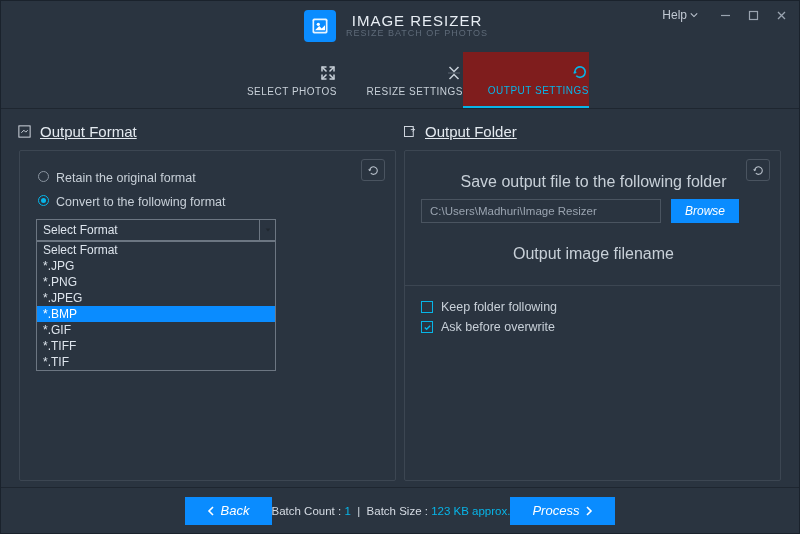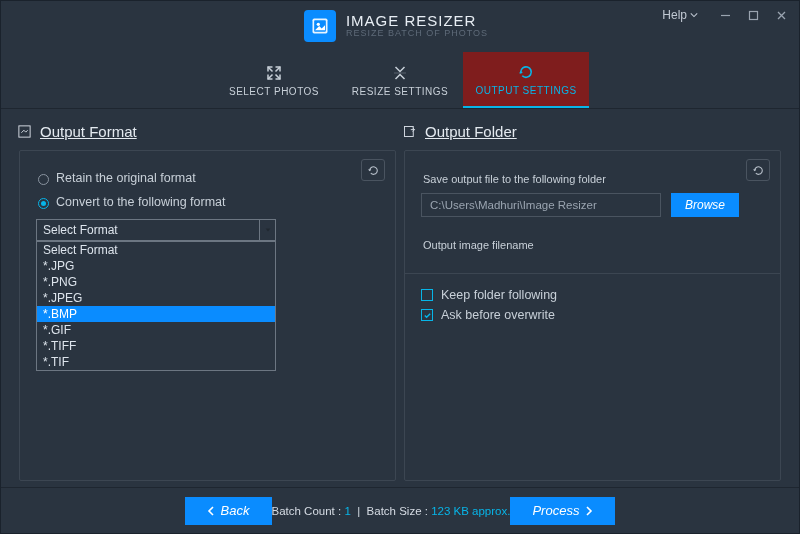--- a/index.html
+++ b/index.html
@@ -2,45 +2,45 @@
 <html><head>
 <meta charset="utf-8">
 <style>
 * { margin: 0; padding: 0; box-sizing: border-box; font-family: "Segoe UI", Arial, sans-serif; }
 body { background: #2a3440; width: 800px; height: 534px; overflow: hidden; color: #c8d0d8; font-size: 12px; }
 .window { width: 100%; height: 100%; display: flex; flex-direction: column; border: 1px solid #1a222c; }
 .titlebar { height: 50px; display: flex; align-items: center; padding: 0 8px 0 0; }
 .brand { display: flex; align-items: center; margin: 0 auto; gap: 10px; }
 .brand-logo { width: 32px; height: 32px; background: #0a8cff; border-radius: 4px; display: flex; align-items: center; justify-content: center; }
 .brand-text { display: flex; flex-direction: column; line-height: 1.1; }
-.brand-title { color: #e8eef4; letter-spacing: 1px; font-size: 15px; font-weight: 500; }
+.brand-title { color: #e8eef4; letter-spacing: 1px; font-size: 15px; font-weight: 500; text-align: center; }
 .brand-sub { color: #5e6a78; font-size: 9px; letter-spacing: 1px; }
 .win-controls { display: flex; align-items: center; gap: 2px; position: absolute; right: 6px; top: 4px; }
 .win-btn { width: 26px; height: 22px; display: flex; align-items: center; justify-content: center; color: #9aa4b0; cursor: pointer; }
 .help { color: #c0c8d2; font-size: 12px; padding: 4px 6px; margin-right: 6px; cursor: pointer; display:flex; align-items:center; gap:3px;}
 .tabs { height: 58px; display: flex; justify-content: center; align-items: flex-end; border-bottom: 1px solid #1e2630; }
-.tab { width: 126px; height: 56px; display: flex; flex-direction: column; align-items: center; justify-content: center; gap: 4px; color: #c8d0d8; font-size: 10px; letter-spacing: 0.5px; cursor: pointer; }
+.tab { width: 126px; height: 56px; display: flex; flex-direction: column; align-items: flex-end; justify-content: center; gap: 4px; color: #c8d0d8; font-size: 10px; letter-spacing: 0.5px; cursor: pointer; }
 .tab.active { background: #7f1d1d; color: #07b5e8; border-bottom: 2px solid #07b5e8; }
 .tab svg { width: 18px; height: 18px; }
 .content { flex: 1; display: flex; padding: 10px 14px 6px 14px; gap: 0; }
 .panel { flex: 1; display: flex; flex-direction: column; }
 .panel-header { display: flex; align-items: center; gap: 8px; color: #e4eaf0; font-size: 15px; padding: 4px 6px 10px 2px; text-decoration: underline; }
 .panel-body { border: 1px solid #3c4652; border-radius: 2px; padding: 14px 16px; margin: 0 4px; position: relative; flex: 1; }
 .reset { position: absolute; top: 8px; right: 10px; width: 24px; height: 22px; border: 1px solid #4a5460; border-radius: 3px; display: flex; align-items: center; justify-content: center; cursor: pointer; color:#b8c0ca;}
-.radio-row { display: flex; align-items: flex-end; gap: 7px; margin: 6px 0 10px 2px; cursor: pointer; font-size: 12.5px; }
+.radio-row { display: flex; align-items: flex-start; gap: 7px; margin: 6px 0 10px 2px; cursor: pointer; font-size: 12.5px; }
 .radio { width: 11px; height: 11px; border: 1.2px solid #8a94a0; border-radius: 50%; display: inline-flex; align-items: center; justify-content: center; }
 .radio.selected::after { content: ""; width: 5px; height: 5px; background: #07b5e8; border-radius: 50%; }
 .radio.selected { border-color: #07b5e8; }
 .select { width: 240px; height: 22px; border: 1px solid #6c7682; background: #2a3440; display: flex; align-items: center; position: relative; margin-top: 4px; }
 .select-label { padding: 0 6px; flex: 1; font-size: 12px; color:#dde4ec;}
 .select-caret { width: 16px; height: 100%; border-left: 1px solid #6c7682; display:flex;align-items:center;justify-content:center; background:#2a3440;}
 .dropdown { position: absolute; top: 21px; left: -1px; width: 240px; background: #2a3440; border: 1px solid #6c7682; z-index: 5; }
 .dropdown-item { padding: 1px 6px; font-size: 12px; cursor: pointer; color:#dde4ec;}
 .dropdown-item.hover { background: #0a8cff; color: #fff; }
-.field-label { font-size: 11px; margin: 8px 0 8px 2px; display: block; }
+.field-label { font-size: 16px; margin: 8px 0 8px 2px; display: block; text-align: center; }
 .text-input { width: 240px; height: 24px; border: 1px solid #4a5460; background: #2a3440; padding: 0 8px; font-size: 11.5px; color: #9aa4b0; display:flex; align-items:center; }
 .row { display: flex; align-items: center; gap: 10px; }
 .btn { background: #0a8cff; color: #fff; border: none; height: 24px; padding: 0 14px; font-size: 12px; cursor: pointer; font-style: italic; }
 .btn-primary { height: 28px; padding: 0 22px; font-size: 13px; display:flex; align-items:center; gap:6px;}
 .check-row { display: flex; align-items: center; gap: 8px; margin: 6px 0; font-size: 12.5px; cursor: pointer; }
 .check { width: 12px; height: 12px; border: 1.2px solid #07b5e8; display:flex; align-items:center; justify-content:center; }
 .check.checked svg { display:block; }
 .check svg { display:none; width: 9px; height: 9px; }
 .footer { height: 46px; border-top: 1px solid #1e2630; display: flex; align-items: center; padding: 0 36px; justify-content: center; }
 .status { font-size: 11.5px; color: #d6dce4; }

